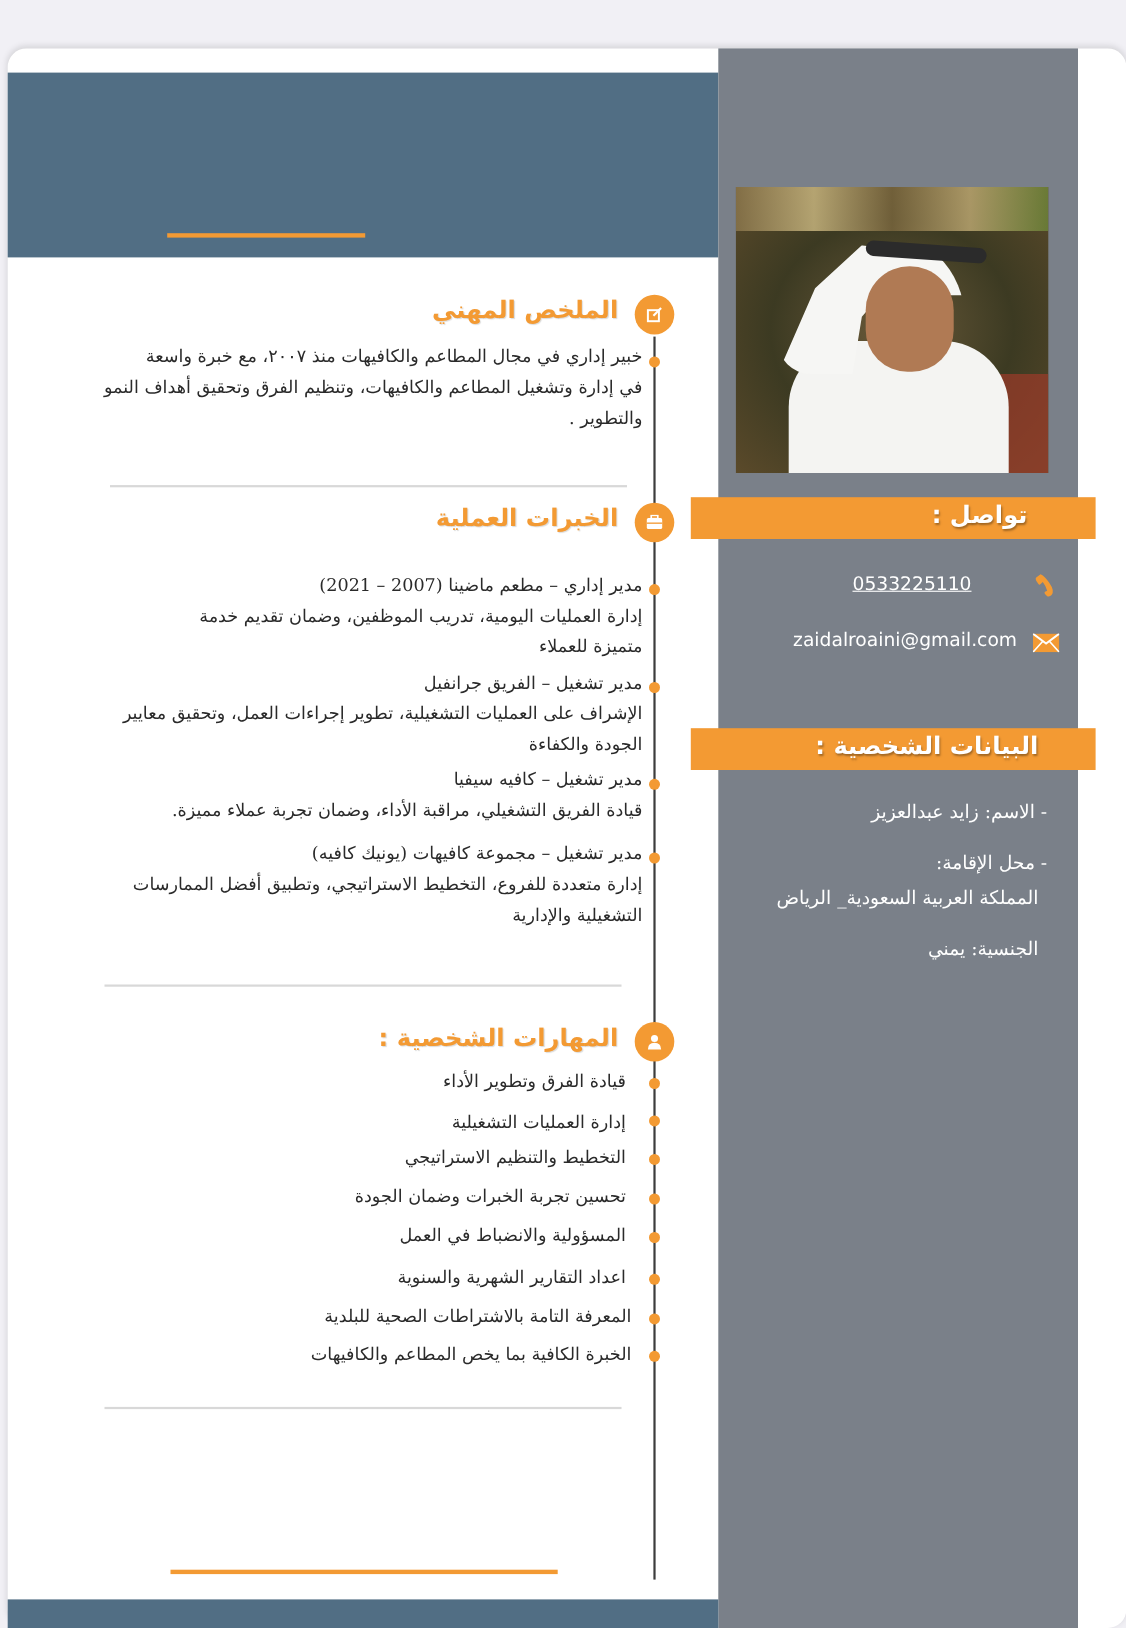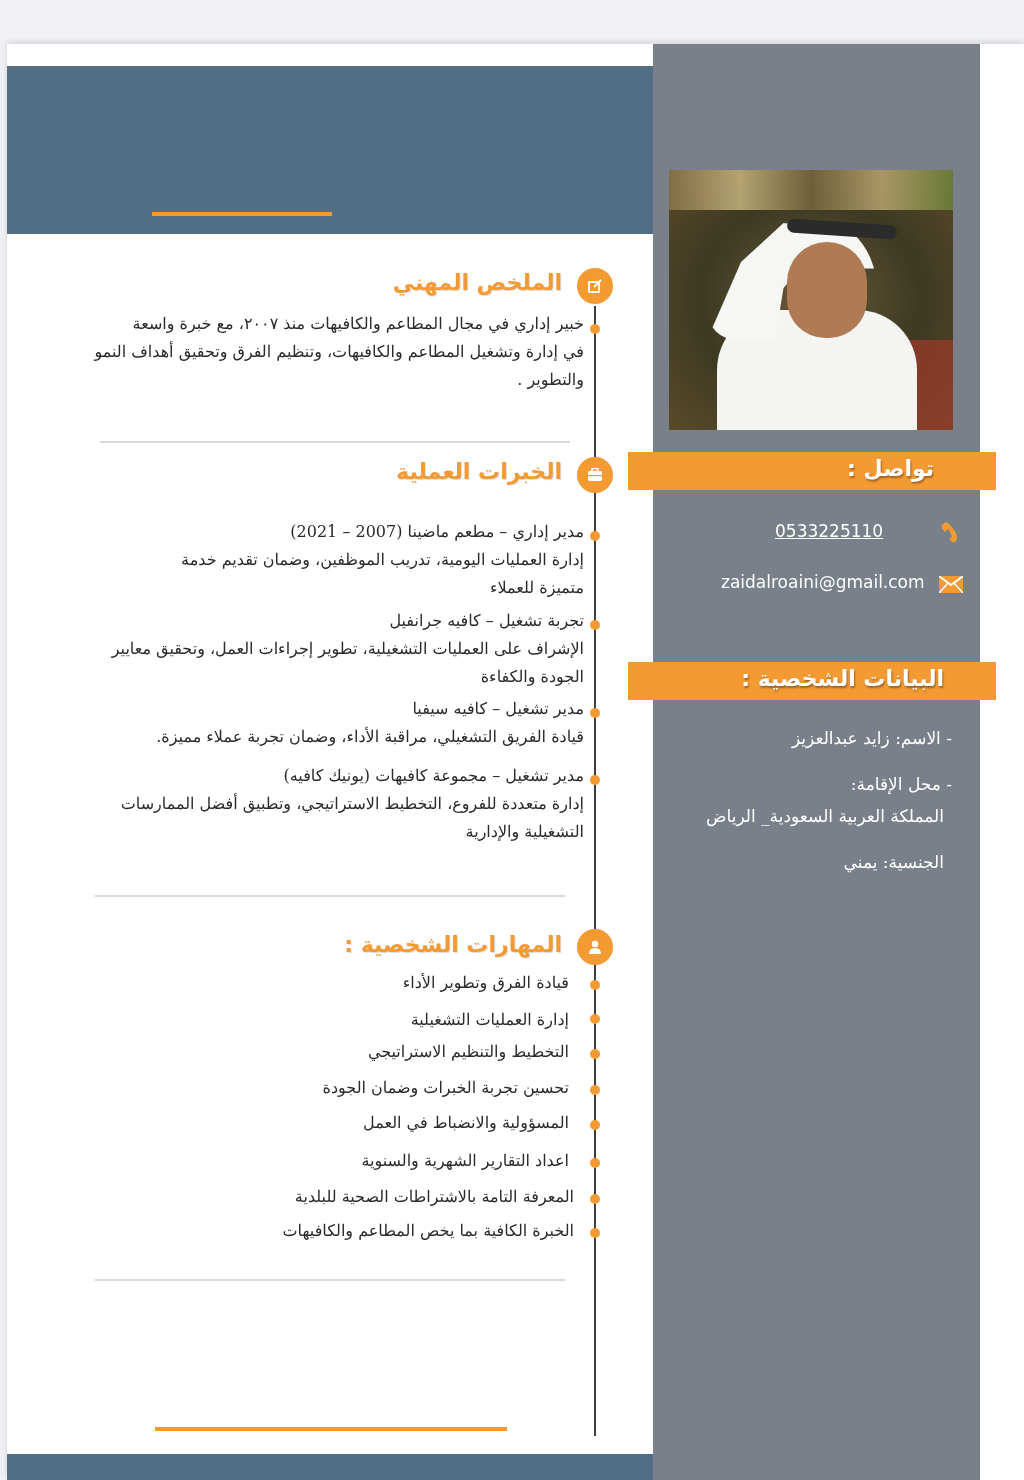--- a/index.html
+++ b/index.html
@@ -6,20 +6,21 @@
   body {
     width: 1024px; height: 1480px; overflow: hidden;
     background: #f1f0f5;
     font-family: "DejaVu Sans", "Liberation Sans", sans-serif;
     position: relative;
   }
   .page {
     position: absolute; left: 7px; top: 44px; width: 1017px; height: 1436px;
     background: #ffffff;
     box-shadow: 0 -2px 6px rgba(0,0,0,0.12);
+    border-radius: 17px;
   }
   .header-band {
     position: absolute; left: 0; top: 22px; width: 646px; height: 168px;
     background: #516e84;
   }
   .name {
     position: absolute; right: 65px; top: 52px;
     color: #ffffff; font-weight: bold; font-size: 40px; direction: rtl;
     text-shadow: 2px 3px 2px rgba(0,0,0,0.55);
     font-family: "DejaVu Sans", sans-serif;
@@ -149,21 +150,21 @@
 
   <div class="dot" style="top:487px;"></div>
   <div class="body-text" style="right:440px; top:474px;">
     <div>مدير إداري – مطعم ماضينا (2007 – 2021)</div>
     <div>إدارة العمليات اليومية، تدريب الموظفين، وضمان تقديم خدمة</div>
     <div>متميزة للعملاء</div>
   </div>
 
   <div class="dot" style="top:576px;"></div>
   <div class="body-text" style="right:440px; top:563px;">
-    <div>تجربة تشغيل – كافيه جرانفيل</div>
+    <div>مدير تشغيل – الفريق جرانفيل</div>
     <div>الإشراف على العمليات التشغيلية، تطوير إجراءات العمل، وتحقيق معايير</div>
     <div>الجودة والكفاءة</div>
   </div>
 
   <div class="dot" style="top:664px;"></div>
   <div class="body-text" style="right:440px; top:651px;">
     <div>مدير تشغيل – كافيه سيفيا</div>
     <div>قيادة الفريق التشغيلي، مراقبة الأداء، وضمان تجربة عملاء مميزة.</div>
   </div>
 

